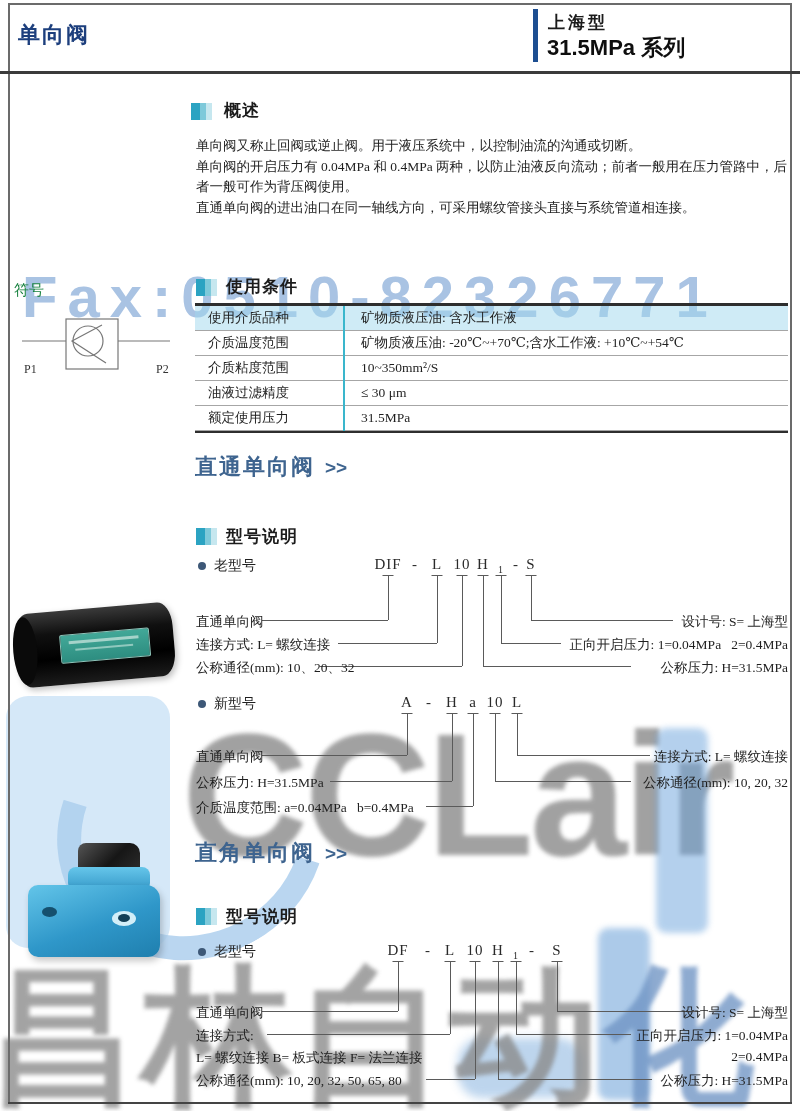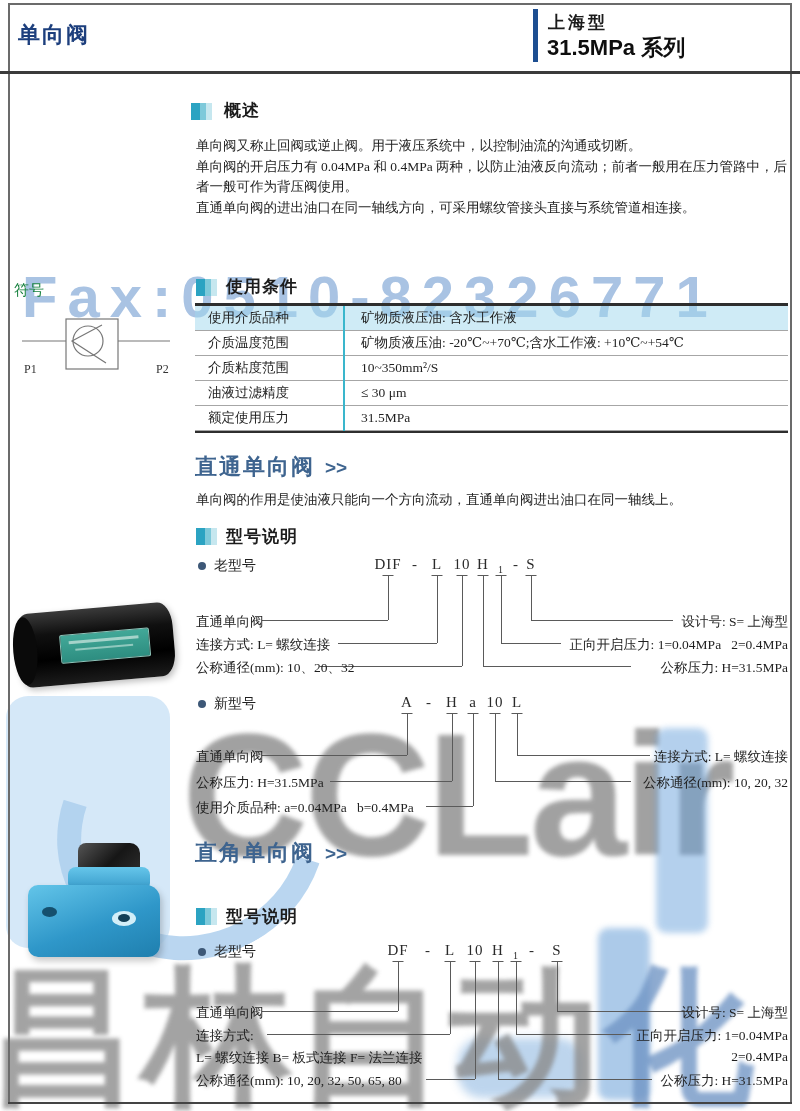--- a/index.html
+++ b/index.html
@@ -147,21 +147,20 @@
       <div class="c2">≤ 30 μm</div>
     </div>
     <div class="trow">
       <div class="c1">额定使用压力</div>
       <div class="c2">31.5MPa</div>
     </div>
     <div class="tdiv"></div>
   </div>
 
   <div class="ct bigh" style="left:195px;top:452px"><span>直通单向阀</span><span class="arr">&gt;&gt;</span></div>
-  <div class="ct para" style="left:196px;top:490px;width:594px">单向阀的作用是使油液只能向一个方向流动，直通单向阀进出油口在同一轴线上。</div>
 
   <div class="ct sic" style="left:196px;top:528px"></div>
   <div class="ct h2" style="left:226px;top:525px">型号说明</div>
 
   <div class="ct blt" style="left:198px;top:562px"></div>
   <div class="ct mlab" style="left:214px;top:557px">老型号</div>
   <div class="ct code" style="left:388px;top:556px">DIF</div>
   <div class="ct code" style="left:415px;top:556px">-</div>
   <div class="ct code" style="left:437px;top:556px">L</div>
   <div class="ct code" style="left:462px;top:556px">10</div>
@@ -221,21 +220,21 @@
   <div class="ct vl" style="left:473px;top:714px;height:92px"></div>
   <div class="ct vl" style="left:517px;top:714px;height:41px"></div>
   <div class="ct vl" style="left:495px;top:714px;height:67px"></div>
   <div class="ct hl" style="left:262px;top:755px;width:145px"></div>
   <div class="ct hl" style="left:330px;top:781px;width:122px"></div>
   <div class="ct hl" style="left:426px;top:806px;width:47px"></div>
   <div class="ct hl" style="left:517px;top:755px;width:133px"></div>
   <div class="ct hl" style="left:495px;top:781px;width:136px"></div>
   <div class="ct lbl" style="left:196px;top:748px">直通单向阀</div>
   <div class="ct lbl" style="left:196px;top:774px">公称压力: H=31.5MPa</div>
-  <div class="ct lbl" style="left:196px;top:799px">使用介质品种: a=0.04MPa   b=0.4MPa</div>
+  <div class="ct lbl" style="left:196px;top:799px">介质温度范围: a=0.04MPa   b=0.4MPa</div>
   <div class="ct rlbl" style="top:748px">连接方式: L= 螺纹连接</div>
   <div class="ct rlbl" style="top:774px">公称通径(mm): 10, 20, 32</div>
 
   <div class="ct bigh" style="left:195px;top:838px"><span>直角单向阀</span><span class="arr">&gt;&gt;</span></div>
 
   <div class="ct sic" style="left:196px;top:908px"></div>
   <div class="ct h2" style="left:226px;top:905px">型号说明</div>
 
   <div class="ct photo2">
     <div class="p2plug"></div>

